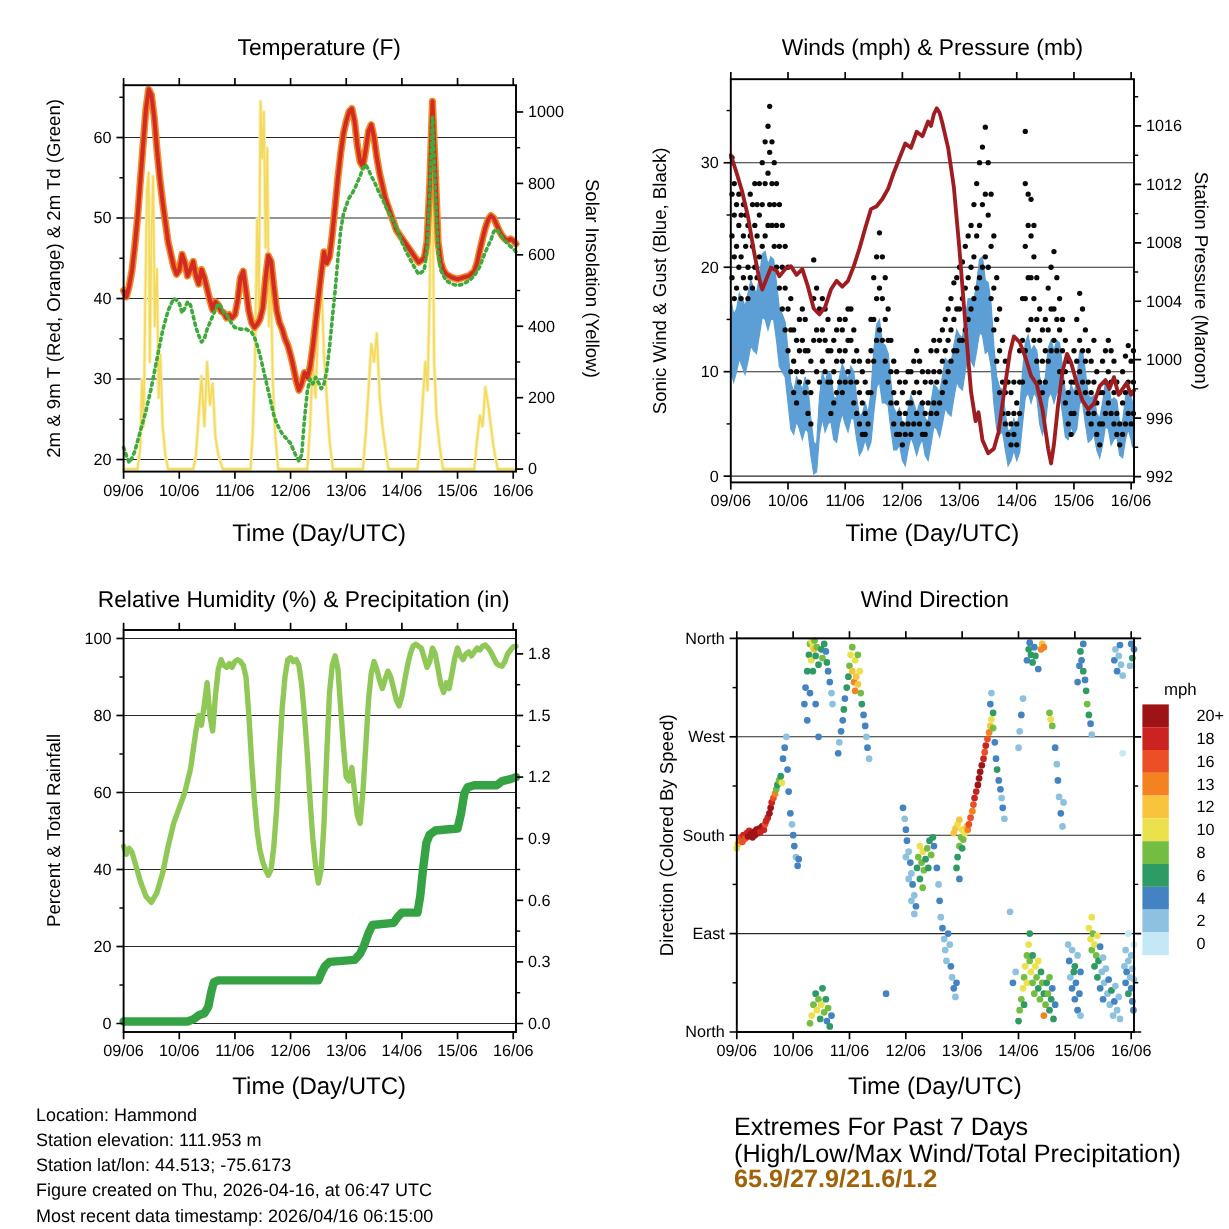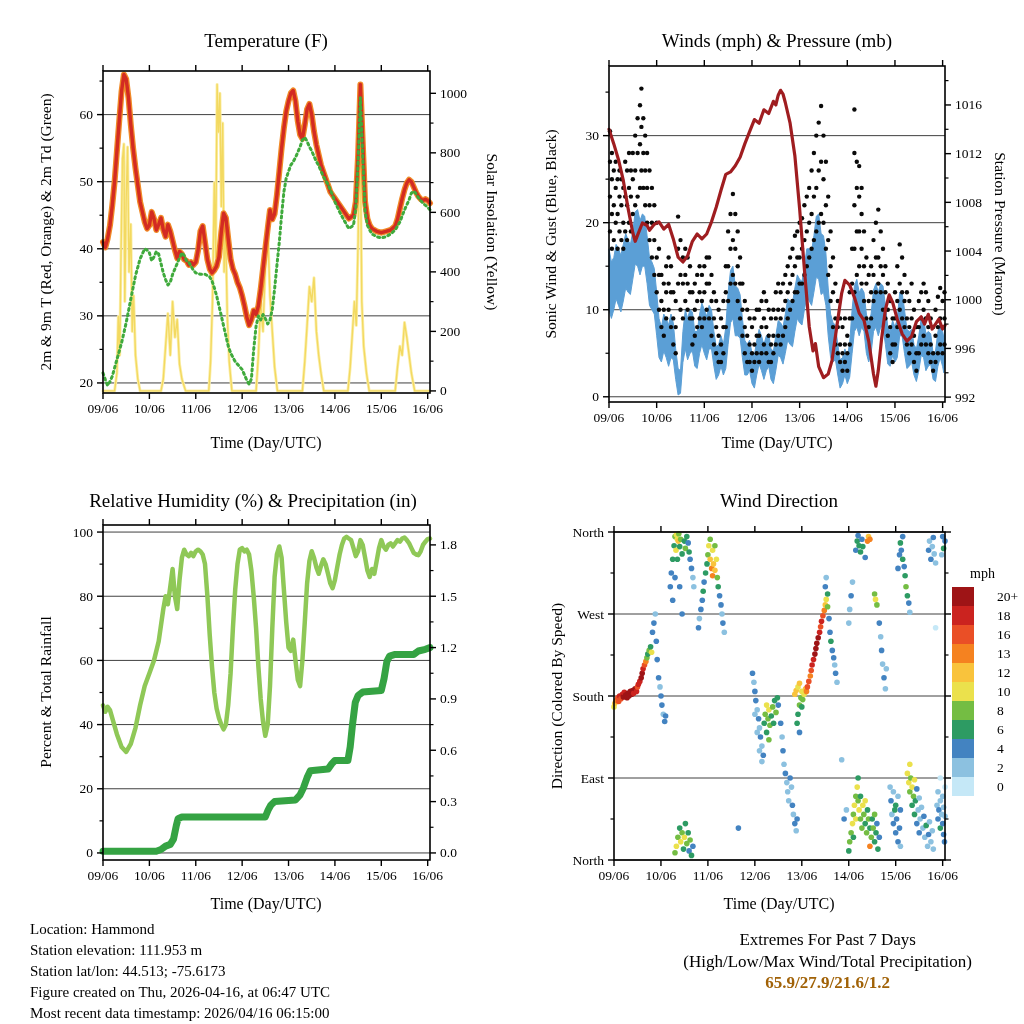--- a/index.html
+++ b/index.html
@@ -1,25 +1,25 @@
 <!DOCTYPE html>
 <html><head>
 <meta charset="utf-8">
 <style>
   html,body{margin:0;padding:0;background:#fff}
   .page{position:relative;width:1024px;height:1024px;background:#ffffff;
-        font-family:Liberation Serif, serif;color:#000;overflow:hidden}
+        font-family:Liberation Sans, sans-serif;color:#000;overflow:hidden}
   svg.plot{position:absolute;overflow:visible}
   .title{position:absolute;font-size:19px;white-space:nowrap;transform:translateX(-50%)}
   .ylab{position:absolute;font-size:15.5px;white-space:nowrap;
         transform:translate(-50%,-50%) rotate(-90deg)}
   .ylab.right{transform:translate(-50%,-50%) rotate(90deg)}
-  .xlab{position:absolute;font-size:16px;white-space:nowrap;transform:translateX(-50%)}
+  .xlab{position:absolute;font-size:20px;white-space:nowrap;transform:translateX(-50%)}
   .footer{position:absolute;left:30px;top:919px;font-size:15px;line-height:21px}
-  .extremes{position:absolute;right:52px;top:929px;font-size:17px;line-height:21.5px;text-align:center}
+  .extremes{position:absolute;right:40px;top:929px;font-size:21px;line-height:21.5px;text-align:left}
   .extremes .vals{font-weight:bold}
   .colorbar{position:absolute;left:952px;top:566px;font-size:13.5px}
   .colorbar .cb-title{font-size:14px;margin:0 0 5px 18px}
   .cb-row{display:flex;align-items:center;height:19px}
   .cb-sw{width:22px;height:19px;flex:0 0 22px}
   .cb-lb{margin-left:23px}
 </style>
 </head>
 <body>
 

